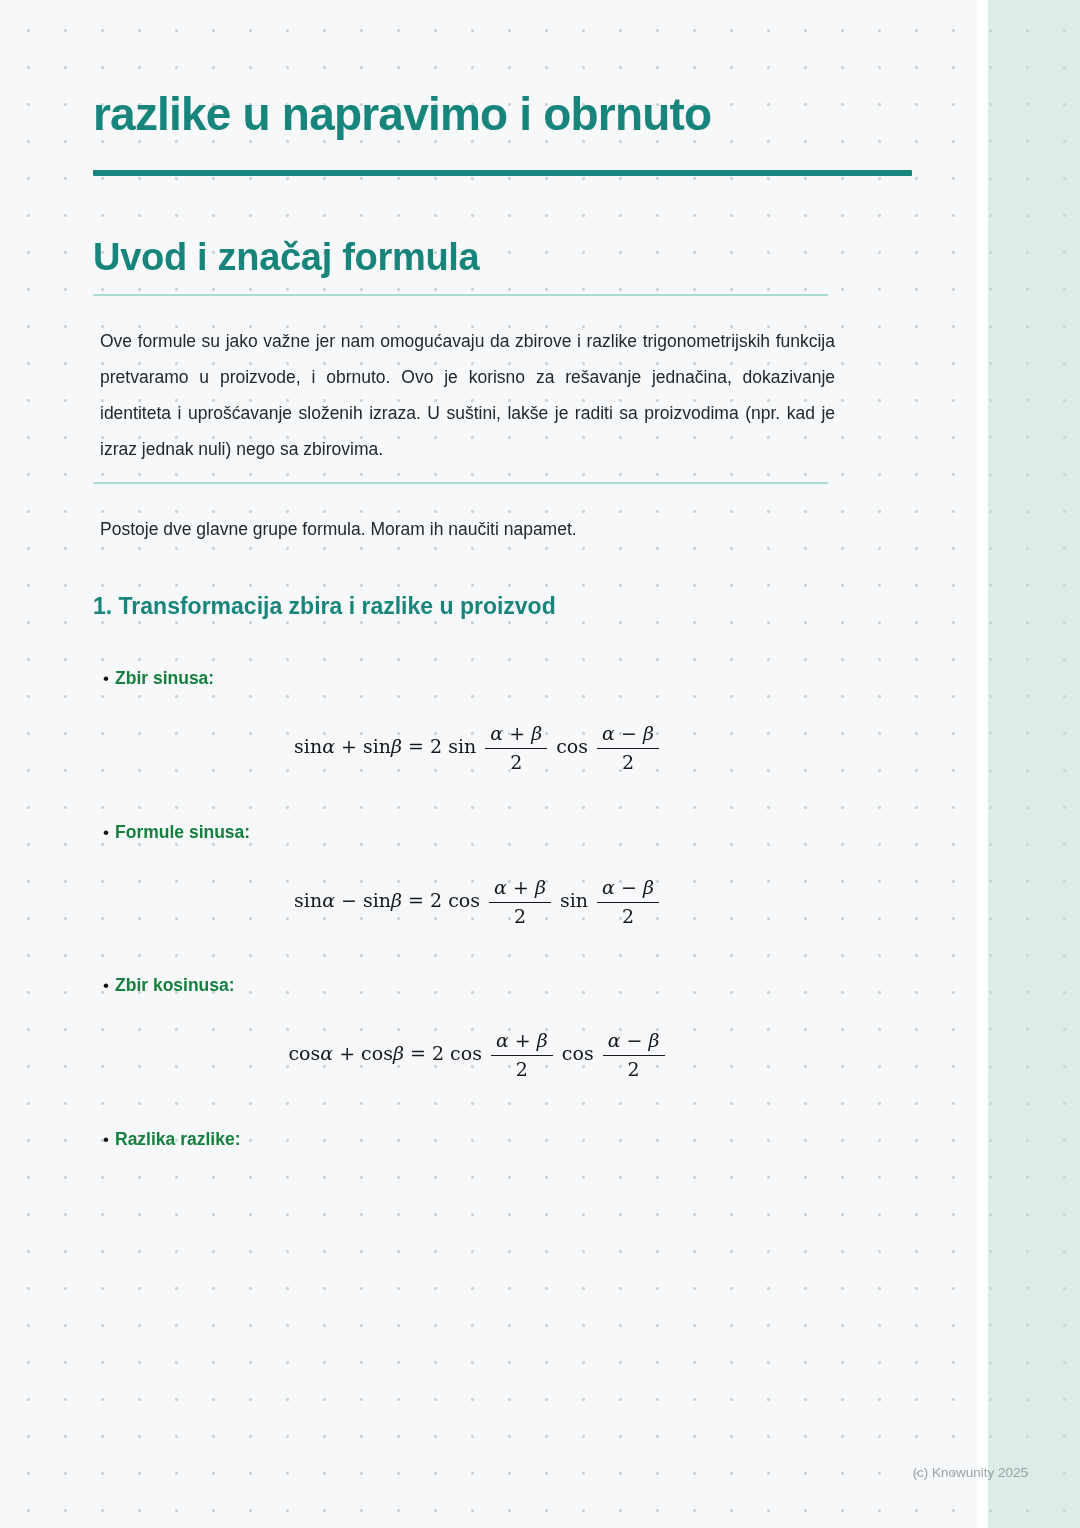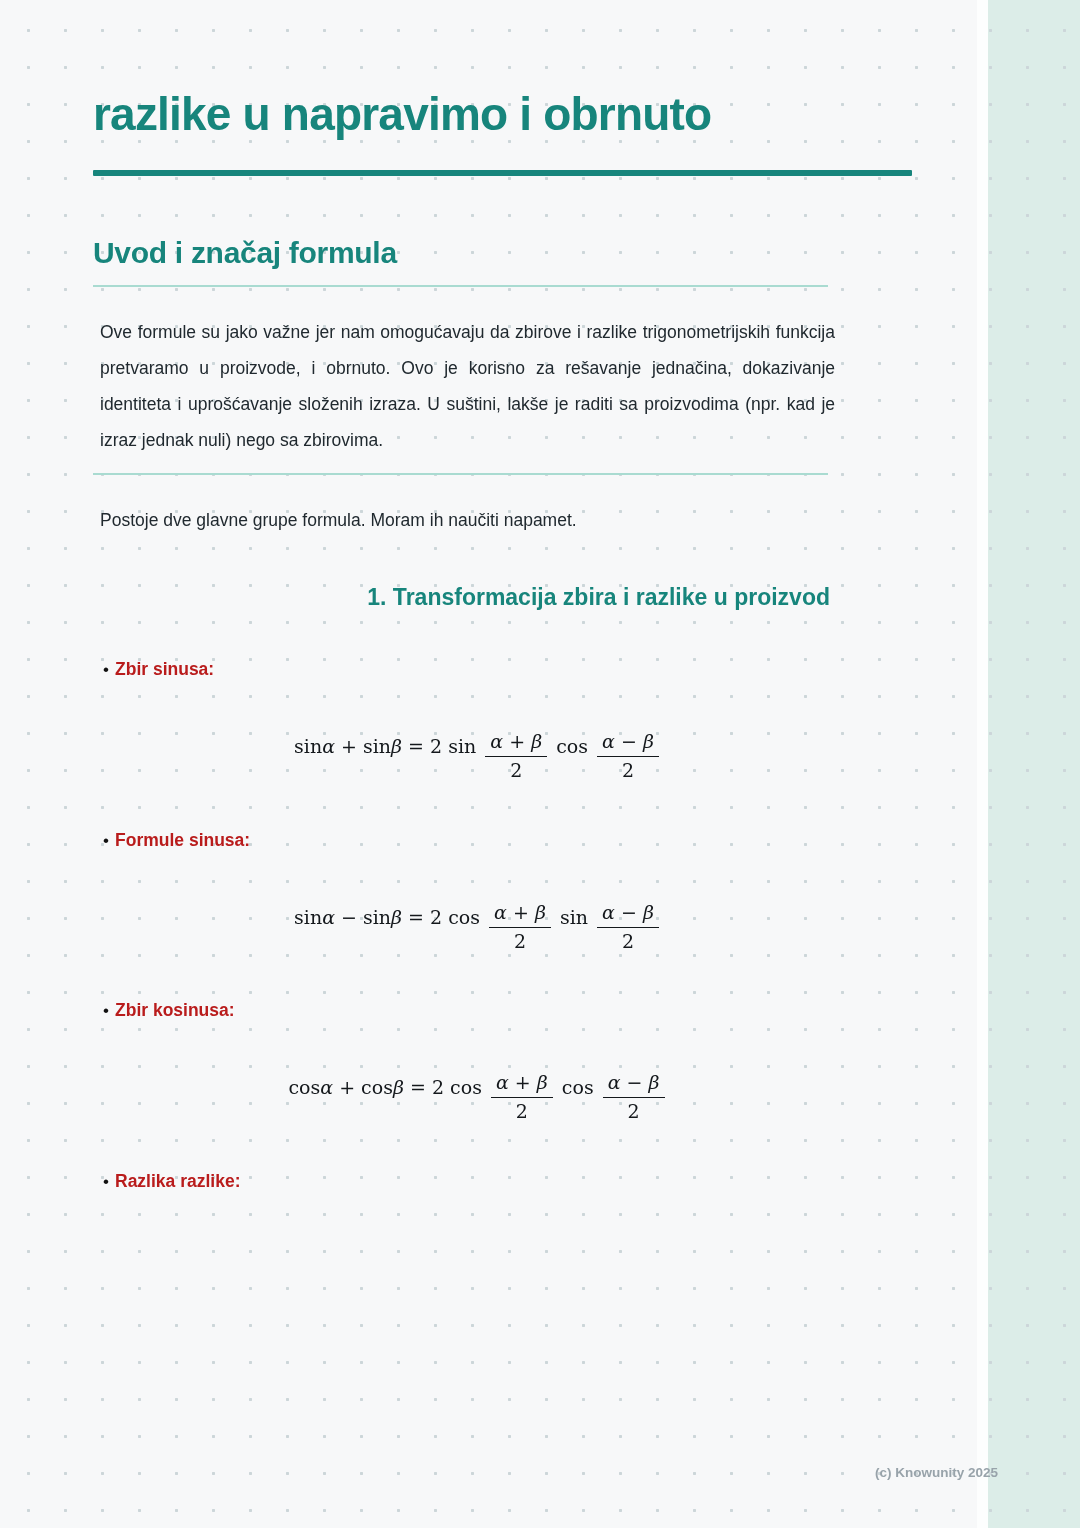--- a/index.html
+++ b/index.html
@@ -59,21 +59,21 @@
   .rule {
     width: 819px;
     height: 6px;
     background: #17857c;
     margin-top: 28px;
     border-radius: 1px;
   }
   h2 {
     margin: 60px 0 0 0;
     color: #17857c;
-    font-size: 30px;
+    font-size: 38px;
     font-weight: bold;
     letter-spacing: -0.3px;
   }
   h2.mt-lg { margin-top: 84px; }
   .h-underline {
     width: 735px;
     height: 2px;
     background: #a9dbd1;
     margin-top: 15px;
   }
@@ -83,39 +83,38 @@
     font-size: 17.5px;
     line-height: 36px;
     text-align: justify;
     color: #20292f;
   }
   h3 {
     margin: 46px 0 0 0;
     color: #17857c;
     font-size: 23px;
     font-weight: bold;
-    text-align: right;
   }
   .bullets { margin-top: 36px; width: 760px; }
   .bullet {
     display: flex;
     align-items: baseline;
     margin-top: 48px;
     font-size: 17.5px;
   }
   .bullet .dot {
     width: 22px;
     padding-left: 10px;
     box-sizing: border-box;
     color: #111;
     font-size: 17px;
   }
   .b-label {
     font-weight: bold;
-    color: #b91c1c;
+    color: #15803d;
   }
   .formula-row {
     width: 770px;
     text-align: center;
     margin-top: 34px;
     font-family: "DejaVu Serif", serif;
     font-size: 19px;
     color: #14181c;
   }
   .formula-row .it { font-style: italic; }
@@ -123,33 +122,31 @@
     display: inline-block;
     vertical-align: middle;
     text-align: center;
     line-height: 1.15;
     margin: 0 3px;
   }
   .frac .num {
     display: block;
     border-bottom: 1.2px solid #14181c;
     padding: 0 5px 3px 5px;
-    margin-top: 17px;
   }
   .frac .den {
     display: block;
     padding-top: 3px;
   }
   .footer {
     position: absolute;
-    right: 82px;
+    right: 52px;
     bottom: 48px;
     font-size: 13.5px;
     color: #98a3aa;
-    font-weight: bold;
   }
 </style>
 </head>
 <body>
 
 <div class="page">
   <div class="stripe-white"></div>
   <div class="stripe"></div>
   <div class="dots"></div>
 

